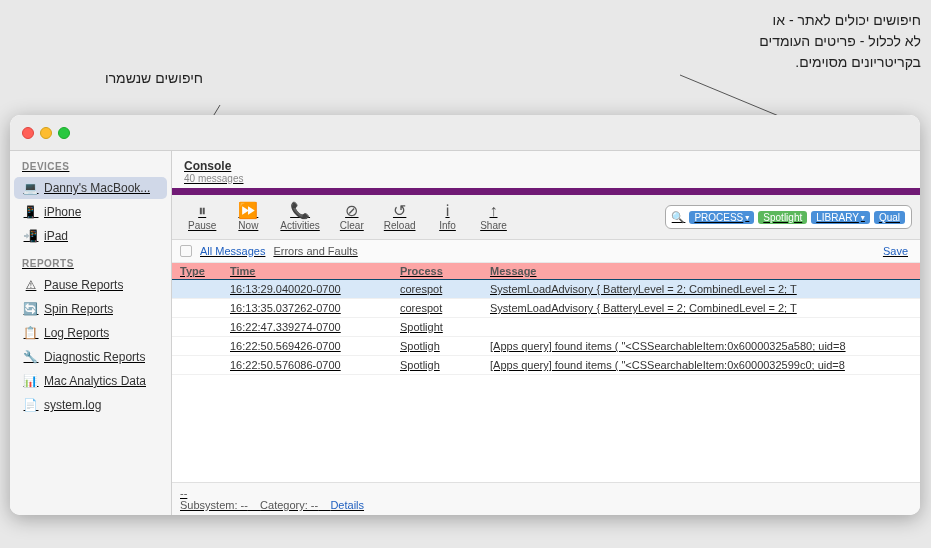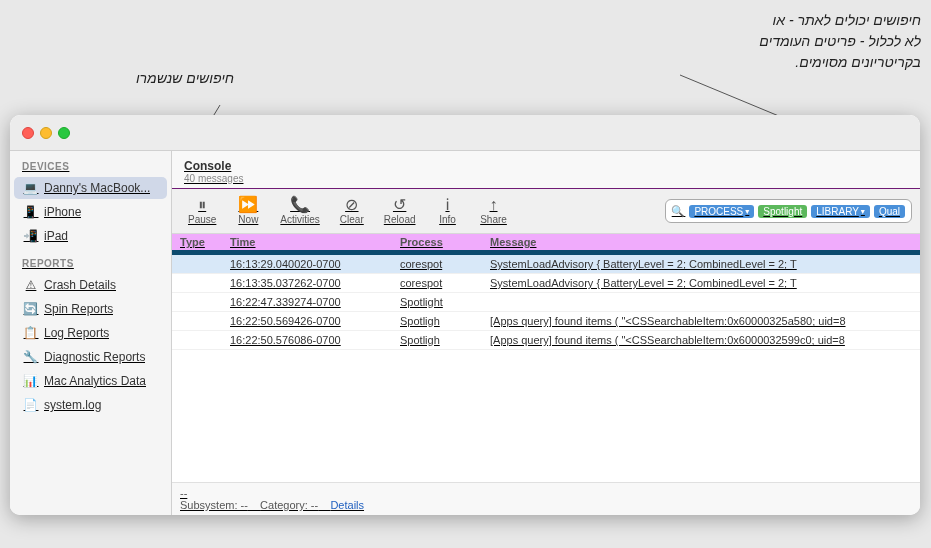--- a/index.html
+++ b/index.html
@@ -16,34 +16,33 @@
     
     .callout {
       position: absolute;
       font-size: 14px;
       color: #222;
       font-weight: 400;
       text-align: right;
       direction: rtl;
       line-height: 1.5;
       pointer-events: none;
-      font-style: italic;
     }
 
     .callout-top-right {
       top: 10px;
       right: 10px;
       width: 320px;
     }
 
     .callout-left {
       top: 68px;
       left: 105px;
       width: 160px;
-      text-align: center;
+      text-align: left;
     }
 
     .callout-bottom-right {
       bottom: 30px;
       right: 30px;
       width: 160px;
       text-align: right;
       direction: rtl;
     }
 
@@ -155,21 +154,21 @@
     .main-panel {
       flex: 1;
       display: flex;
       flex-direction: column;
       overflow: hidden;
     }
 
     
     .console-header {
       padding: 8px 12px 4px 12px;
-      border-bottom: 1px solid #701a75;
+      border-bottom: 7px solid #701a75;
       background: #f8f8f8;
       flex-shrink: 0;
     }
 
     .console-title {
       font-size: 12px;
       font-weight: 600;
       color: #333;
     }
 
@@ -296,22 +295,22 @@
     
     .log-table {
       flex: 1;
       overflow-y: auto;
       overflow-x: hidden;
     }
 
     .log-table-header {
       display: grid;
       grid-template-columns: 50px 170px 90px 1fr;
-      background: #f0abfc;
-      border-bottom: 5px solid #0c4a6e;
+      background: #fca5a5;
+      border-bottom: 1px solid #0c4a6e;
       padding: 2px 8px;
       position: sticky;
       top: 0;
       font-size: 11px;
       font-weight: 600;
       color: #555;
     }
 
     .log-row {
       display: grid;
@@ -414,21 +413,21 @@
       </div>
       <div class="sidebar-item">
         <span class="sidebar-icon">📲</span>
         <span class="sidebar-item-text">iPad</span>
       </div>
 
       <div class="sidebar-section-label">Reports</div>
 
       <div class="sidebar-item">
         <span class="sidebar-icon">⚠</span>
-        <span class="sidebar-item-text">Crash Details</span>
+        <span class="sidebar-item-text">Pause Reports</span>
       </div>
       <div class="sidebar-item">
         <span class="sidebar-icon">🔄</span>
         <span class="sidebar-item-text">Spin Reports</span>
       </div>
       <div class="sidebar-item">
         <span class="sidebar-icon">📋</span>
         <span class="sidebar-item-text">Log Reports</span>
       </div>
       <div class="sidebar-item">
@@ -495,20 +494,26 @@
           <span class="search-filter-tag blue">
             <span>LIBRARY</span>
             <span class="search-filter-chevron">▾</span>
           </span>
           <span class="search-filter-tag blue">
             <span>Qual</span>
           </span>
         </div>
       </div>
 
+      <div class="filter-bar">
+        <div class="filter-checkbox"></div>
+        <span class="filter-label active">All Messages</span>
+        <span class="filter-label">Errors and Faults</span>
+        <span class="save-btn">Save</span>
+      </div>
 
       <div class="log-table">
         <div class="log-table-header">
           <div class="log-cell">Type</div>
           <div class="log-cell">Time</div>
           <div class="log-cell">Process</div>
           <div class="log-cell">Message</div>
         </div>
 
         <div class="log-row highlighted">

